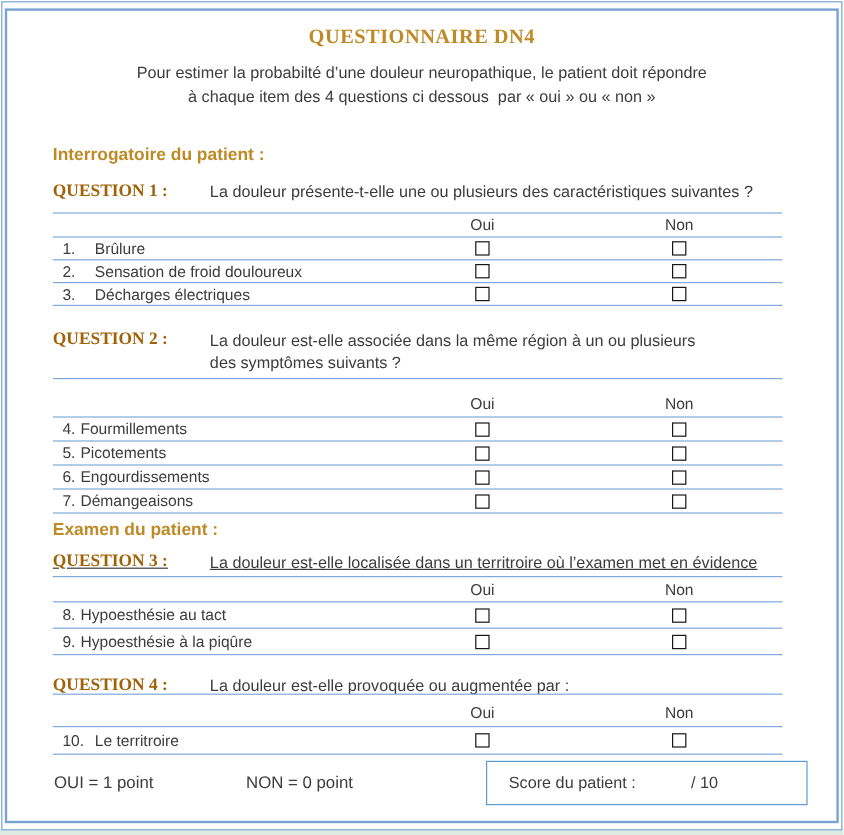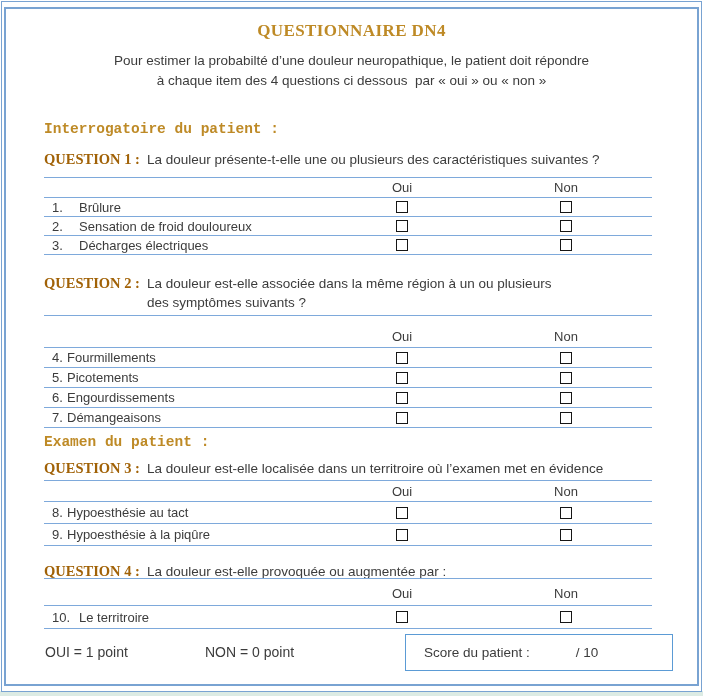--- a/index.html
+++ b/index.html
@@ -16,31 +16,31 @@
 
   .title { position:absolute; top:21px; left:0; width:100%; text-align:center;
            font-family:"Liberation Serif", serif; font-weight:700; font-size:17px;
            letter-spacing:.4px; color:#be8a26; }
 
   .intro { position:absolute; top:51px; left:0; width:100%; text-align:center;
            font-size:13.5px; line-height:20px; color:#3c3c3c; }
   .intro div { white-space:pre; }
 
   .section-heading { position:absolute; left:44px;
-           font-family:Liberation Mono, monospace; font-weight:700; font-size:14.5px;
+           font-family:Liberation Sans, sans-serif; font-weight:700; font-size:14.5px;
            color:#be8a26; }
   .sec-interrogatoire { top:121px; }
   .sec-examen { top:434px; }
 
   .qline { position:absolute; left:44px; display:flex; align-items:flex-start;
            font-size:13.5px; line-height:19px; }
   .qlabel { font-family:"Liberation Serif", serif; font-weight:700; font-size:14.5px;
             color:#a16207; margin-right:7px; white-space:nowrap; }
-  .q1 { top:150px; } .q2 { top:274px; } .q3 { top:459px; } .q4 { top:562px; }
-  .qtext div { white-space:nowrap; }
+  .q1 { top:150px; } .q2 { top:274px; } .q3 { top:459px;text-decoration:underline; } .q4 { top:562px; }
+  .qtext div { white-space:nowrap;margin-left:28px; }
 
   .qtable { position:absolute; left:44px; width:608px; border-top:1px solid #7ea9db; }
   .trow { display:flex; align-items:center; border-bottom:1px solid #7ea9db;
           font-size:13px; color:#3c3c3c; }
   .tcell-label { flex:0 0 272px; padding-left:8px; display:flex; align-items:center; }
   .tcell-oui  { flex:0 0 156px; display:flex; justify-content:center; align-items:center;text-align:center; }
   .tcell-non  { flex:1 1 auto;  display:flex; justify-content:center; align-items:center; }
 
   .t1 { top:177px; } .t2 { top:315px; } .t3 { top:480px; } .t4 { top:578px; }
   .t1 .thead { height:19px; } .t1 .tdata { height:18px; }

